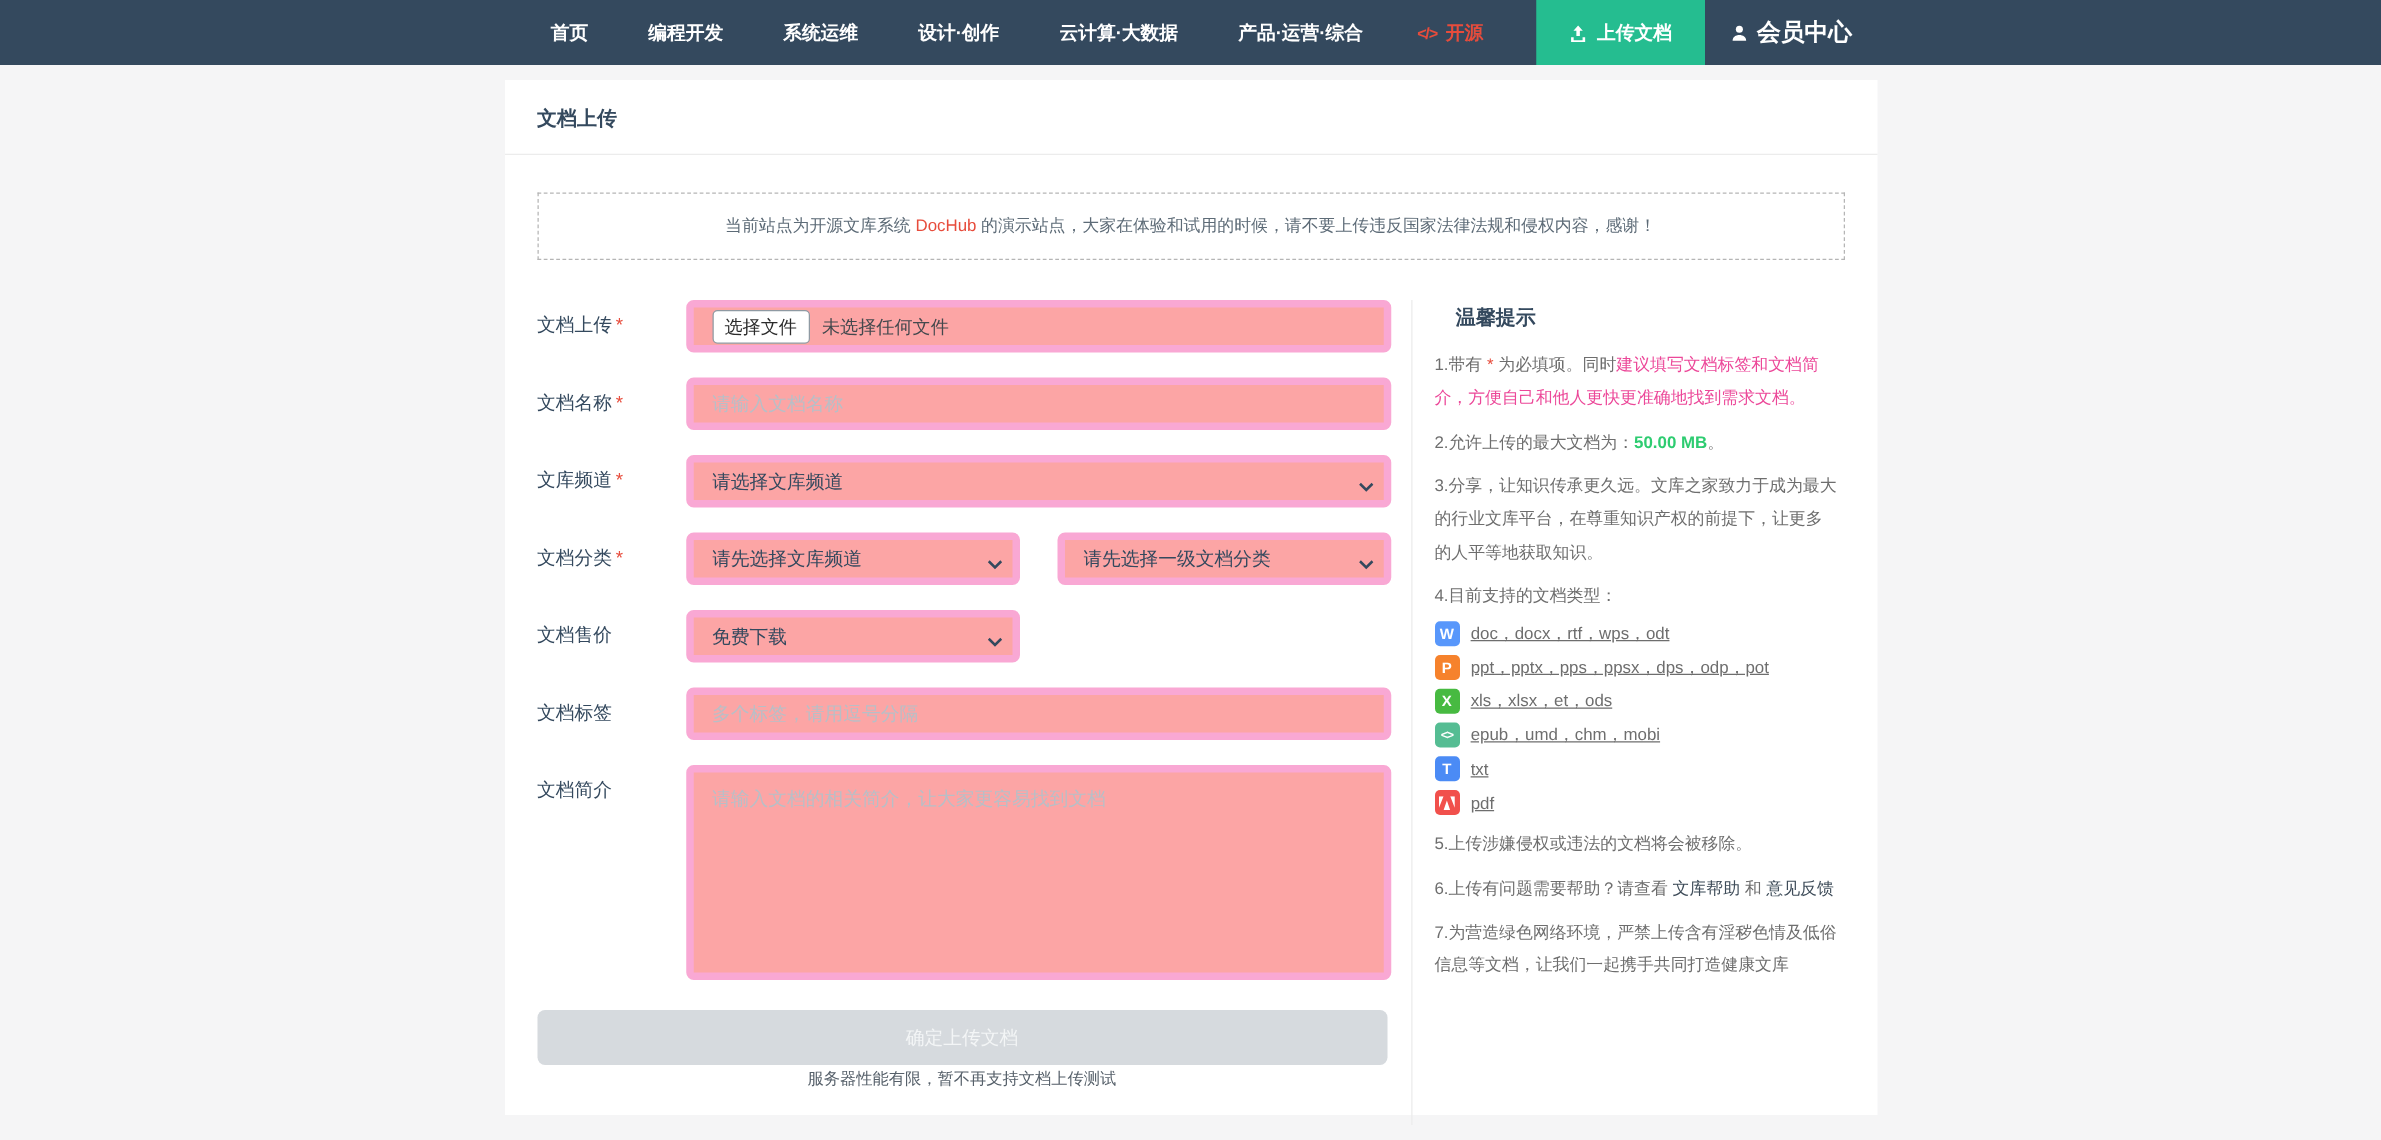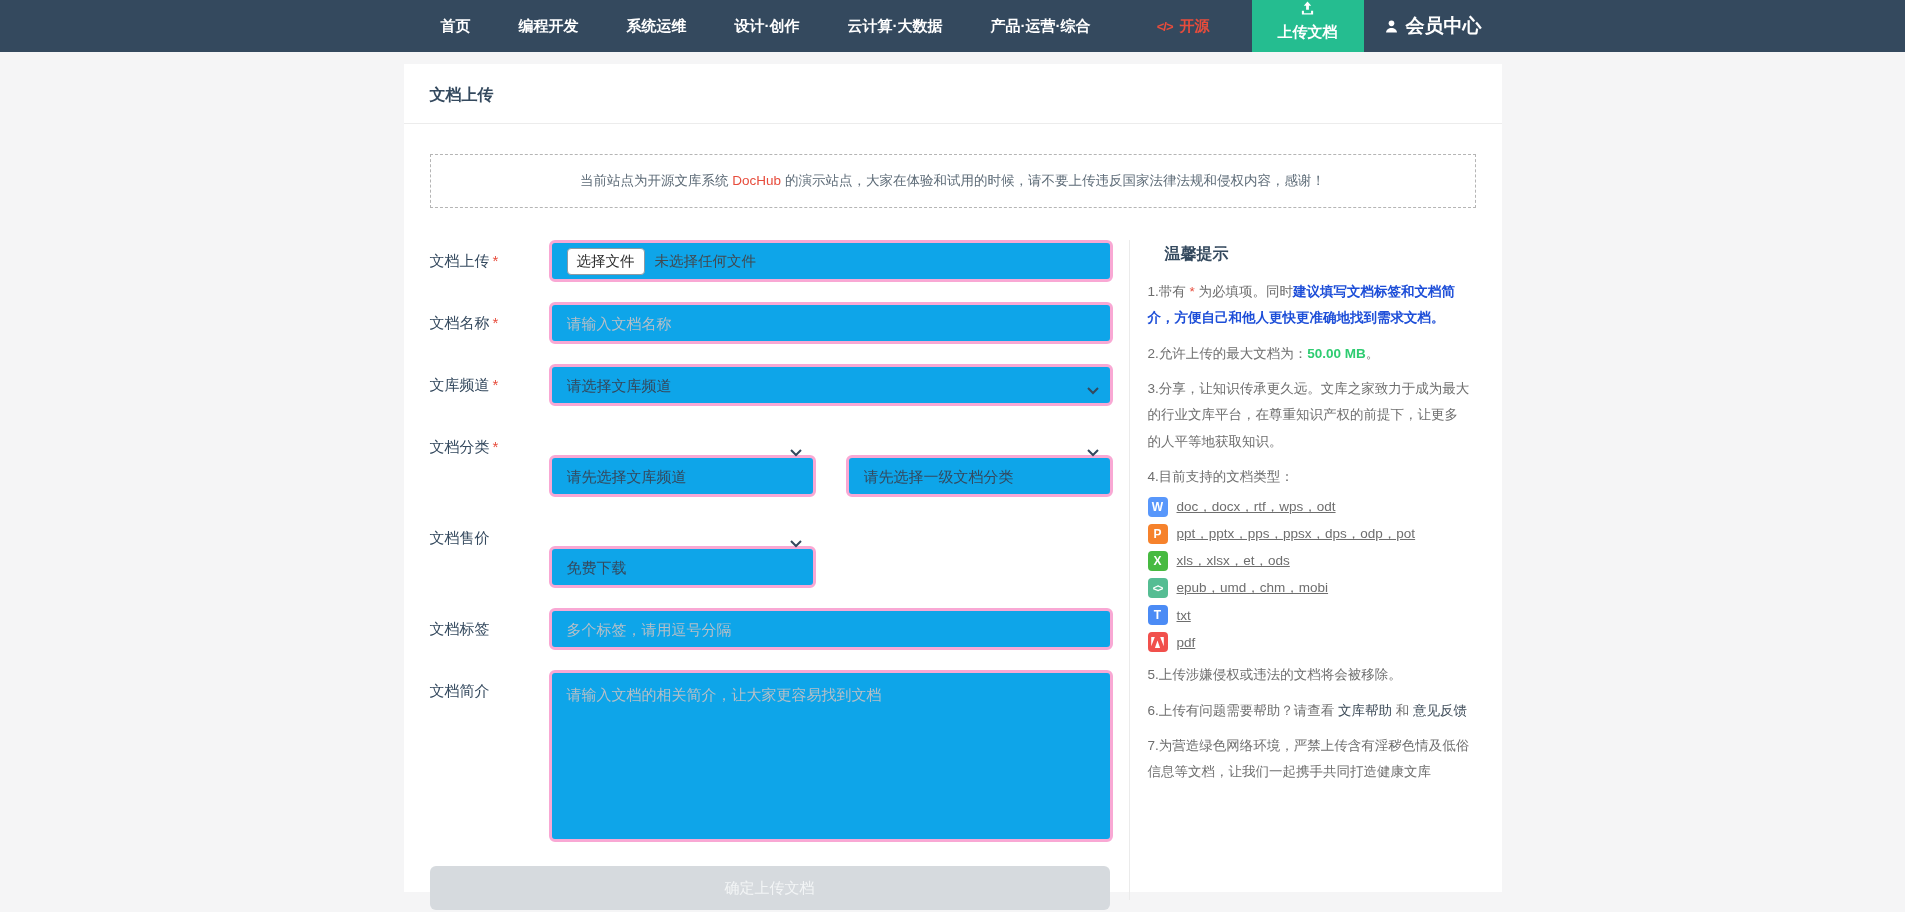--- a/index.html
+++ b/index.html
@@ -9,58 +9,58 @@
     background:#f5f5f6; color:#34495e; overflow:hidden;
   }
   
   .nav { height:52px; background:#34495e; }
   .nav-inner { width:1098px; height:52px; margin:0 auto; display:flex; align-items:stretch; }
   .nav-links { display:flex; align-items:center; gap:48px; padding-left:37px; }
   .nav-link { color:#ffffff; font-size:15px; font-weight:700; text-decoration:none; cursor:pointer; white-space:nowrap; }
   .nav-right { margin-left:auto; display:flex; align-items:stretch; }
   .nav-open { display:flex; align-items:center; gap:7px; color:#e74c3c; font-size:15px; font-weight:700; cursor:pointer; margin-right:42px; }
   .code-glyph { font-size:13px; font-weight:700; letter-spacing:-1px; }
-  .nav-upload { display:flex; align-items:center; gap:8px; background:#25bd90; color:#fff; font-size:15px; font-weight:700; padding:0 26px; cursor:pointer;flex-direction:column; }
+  .nav-upload { display:flex; align-items:center; gap:8px; background:#25bd90; color:#fff; font-size:15px; font-weight:700; padding:0 26px; cursor:pointer; }
   .nav-member { display:flex; align-items:center; gap:7px; color:#fff; font-size:19px; font-weight:700; padding:0 20px; cursor:pointer; }
   .nav svg { display:block; }
 
   
   .card { width:1098px; height:828px; margin:12px auto 0; background:#ffffff; }
   .card-header { padding:21px 26px 17px; border-bottom:1px solid #ececec; }
   .card-title { font-size:16px; font-weight:700; color:#34495e; }
   .notice { margin:30px 26px 0; border:1px dashed #b5b5b5; padding:17px 10px; text-align:center; font-size:13.5px; color:#5d6b77; }
   .notice .brand { color:#e74c3c; }
 
   .content-row { display:flex; margin-top:32px; height:660px; }
   .form-col { width:725px; padding-left:26px; }
   .side-col { flex:1; border-left:1px solid #ebebeb; padding:4px 32px 0 18px; }
 
   
   .frow { display:flex; align-items:flex-start; margin-bottom:20px; }
   .flabel { width:119px; font-size:15px; color:#34495e; line-height:42px; }
   .req { color:#e74c3c; margin-left:3px; }
-  .ctrl { border:3px solid #f9a8d4; border-radius:6px; background:#0ea5e9; font-size:15px; color:#34495e; }
+  .ctrl { border:6px solid #f9a8d4; border-radius:6px; background:#fca5a5; font-size:15px; color:#34495e; }
   input.ctrl, .file-box { width:564px; height:42px; padding:0 15px; outline:none; font-family:inherit; }
   input.ctrl::placeholder, textarea.ctrl::placeholder { color:#b7bfc7; opacity:1; }
   .file-box { display:flex; align-items:center; gap:10px; cursor:pointer; }
   .file-btn { border:1px solid #8f9aa3; border-radius:4px; background:#fff; padding:3px 9px; font-size:14.5px; color:#2b2b2b; cursor:pointer; font-family:inherit; }
   .file-empty { font-size:14.5px; color:#43484d; }
   .select-wrap { position:relative; }
   select.ctrl { appearance:none; -webkit-appearance:none; height:42px; padding:0 34px 0 15px; outline:none; cursor:pointer; font-family:inherit; }
-  .sel-wide { width:564px; } .sel-med { width:267px;margin-top:29px; }
+  .sel-wide { width:564px; } .sel-med { width:267px; }
   .sel-gap { margin-left:30px; }
   .chev { position:absolute; right:14px; top:17px; pointer-events:none; }
   textarea.ctrl { width:564px; height:172px; padding:11px 15px; resize:none; outline:none; font-family:inherit; line-height:1.5; }
   .submit-btn { display:block; width:680px; height:44px; margin-top:24px; border:none; border-radius:6px; background:#d6dade; color:#f3f5f6; font-size:15px; font-family:inherit; cursor:not-allowed; }
   .submit-note { width:680px; text-align:center; margin-top:2px; font-size:13px; color:#56606a; }
 
   
   .tips-title { font-size:16px; font-weight:700; color:#34495e; margin-bottom:14px;margin-left:17px; }
   .tip { font-size:13.5px; color:#6e6e6e; line-height:1.95; margin-bottom:9px; }
-  .tip .em { color:#1d4ed8; font-weight:700; }
+  .tip .em { color:#ec4899; font-weight:400; }
   .tip .green { color:#2ecc71; font-weight:600; }
   .tip .star { color:#e74c3c; }
   .tip .tip-link { color:#3e4c59; cursor:pointer; text-decoration:none; }
   .ft-row { display:flex; align-items:center; margin:7px 0; }
   .ft-icon { width:20px; height:20px; border-radius:4px; margin-right:9px; display:flex; align-items:center; justify-content:center; color:#fff; font-size:12px; font-weight:700; flex:0 0 20px; }
   .ft-icon.small-glyph { font-size:10px; letter-spacing:-1px; }
   .ft-exts { font-size:13.5px; color:#6e6e6e;text-decoration:underline; }
 </style>
 </head>
 <body>

